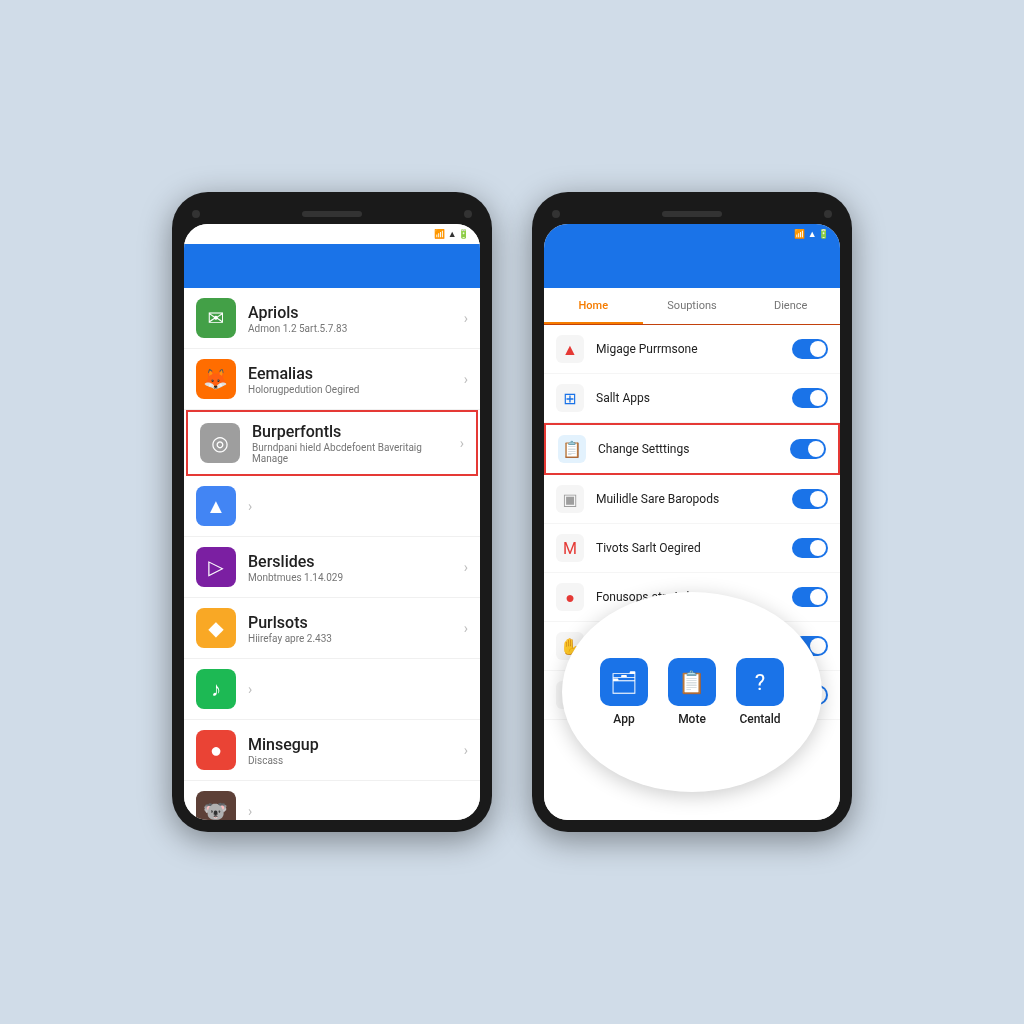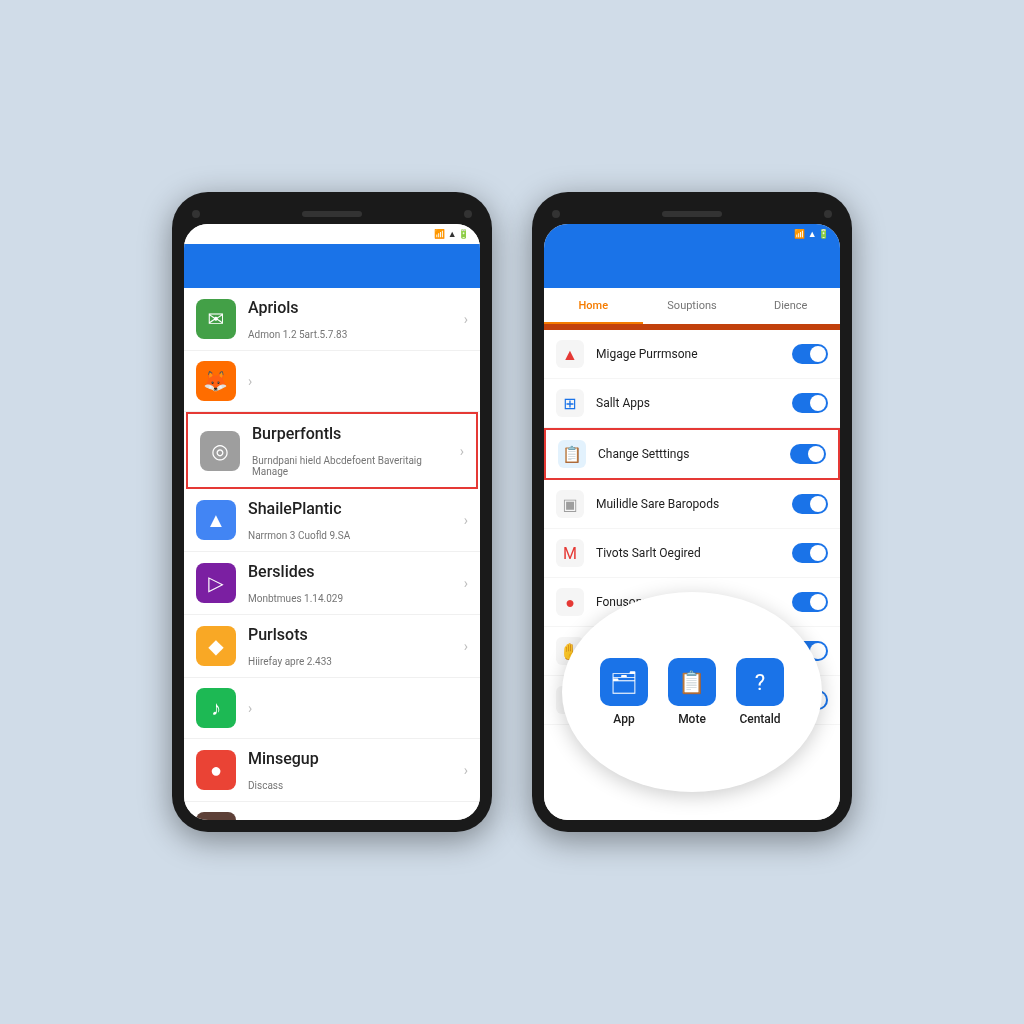--- a/index.html
+++ b/index.html
@@ -153,38 +153,38 @@
 
     .list-item-name {
       font-size: 16px;
       font-weight: 500;
       color: #212121;
     }
 
     .list-item-sub {
       font-size: 10px;
       color: #757575;
-      margin-top: 12px;
+      margin-top: 1px;
     }
 
     .list-item-arrow {
       color: #bdbdbd;
       font-size: 14px;
     }
 
     
     .phone-right .app-bar {
       background: #1a73e8;
     }
 
     
     .tabs-bar {
       display: flex;
       background: #fff;
-      border-bottom: 6px solid #c2410c;
+      border-bottom: 1px solid #c2410c;
       flex-shrink: 0;
     }
 
     .tab-item {
       flex: 1;
       height: 36px;
       display: flex;
       align-items: center;
       justify-content: center;
       font-size: 11px;
@@ -341,36 +341,36 @@
       <div class="list-item">
             <div class="list-item-icon" style="background: rgb(67, 160, 71); color: rgb(255, 255, 255);">✉</div>
             <div class="list-item-text">
               <div class="list-item-name">Apriols</div>
               <div class="list-item-sub">Admon 1.2 5art.5.7.83</div>
             </div>
             <span class="list-item-arrow">›</span>
           </div>
           <div class="list-item">
             <div class="list-item-icon" style="background: rgb(255, 109, 0); color: rgb(255, 255, 255);">🦊</div>
+            <div class="list-item-text">
+              <div class="list-item-name">Eemalias</div>
+              <div class="list-item-sub">Holorugpedution Oegired</div>
+            </div>
             <span class="list-item-arrow">›</span>
           </div>
           <div class="list-item highlighted">
             <div class="list-item-icon" style="background: rgb(158, 158, 158); color: rgb(255, 255, 255);">◎</div>
             <div class="list-item-text">
               <div class="list-item-name">Burperfontls</div>
               <div class="list-item-sub">Burndpani hield Abcdefoent Baveritaig Manage</div>
             </div>
             <span class="list-item-arrow">›</span>
           </div>
           <div class="list-item">
             <div class="list-item-icon" style="background: rgb(66, 133, 244); color: rgb(255, 255, 255);">▲</div>
-            <div class="list-item-text">
-              <div class="list-item-name">ShailePlantic</div>
-              <div class="list-item-sub">Narrmon 3 Cuofld 9.SA</div>
-            </div>
             <span class="list-item-arrow">›</span>
           </div>
           <div class="list-item">
             <div class="list-item-icon" style="background: rgb(123, 31, 162); color: rgb(255, 255, 255);">▷</div>
             <div class="list-item-text">
               <div class="list-item-name">Berslides</div>
               <div class="list-item-sub">Monbtmues 1.14.029</div>
             </div>
             <span class="list-item-arrow">›</span>
           </div>

